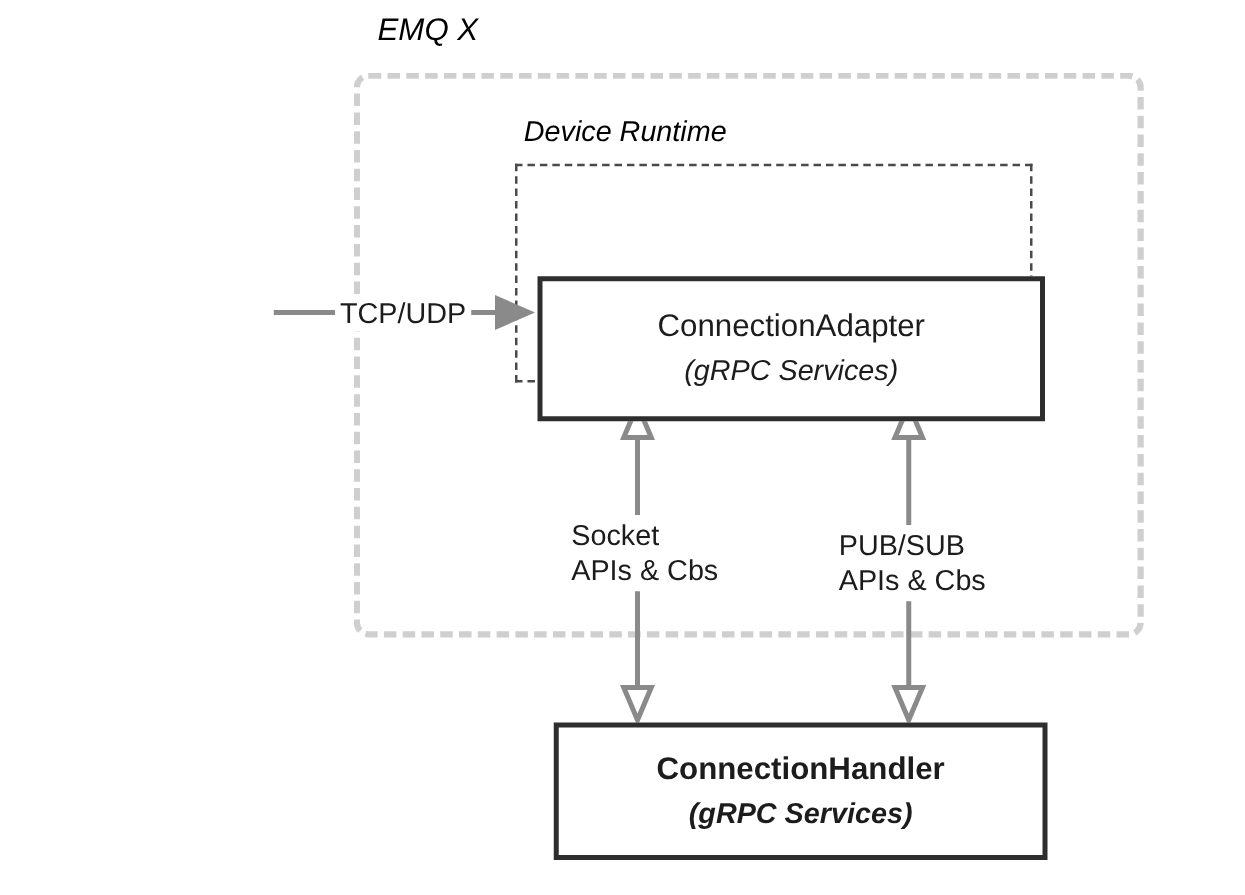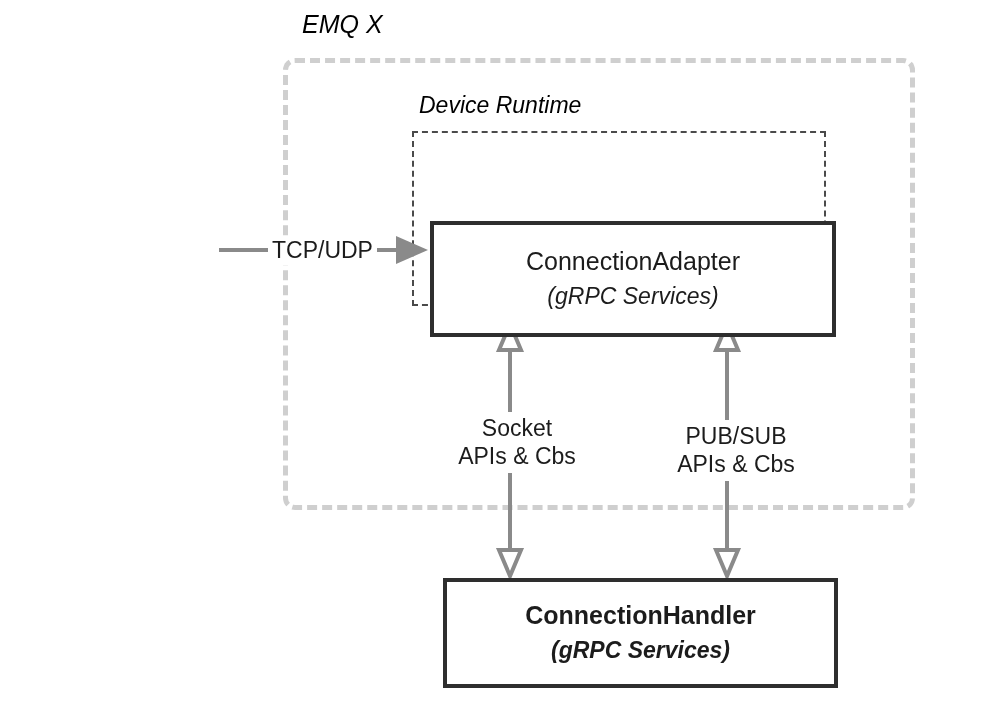--- a/index.html
+++ b/index.html
@@ -126,21 +126,20 @@
   .label-tcpudp {
     left: 268px;
     top: 236px;
   }
   .vert-label {
     position: absolute;
     background: #ffffff;
     color: #1c1c1c;
     font-size: 23px;
     line-height: 1.2;
-    text-align: center;
     white-space: nowrap;
     padding: 3px 6px;
   }
   .label-socket {
     left: 451px;
     top: 412px;
     width: 120px;
   }
   .label-pubsub {
     left: 665px;

